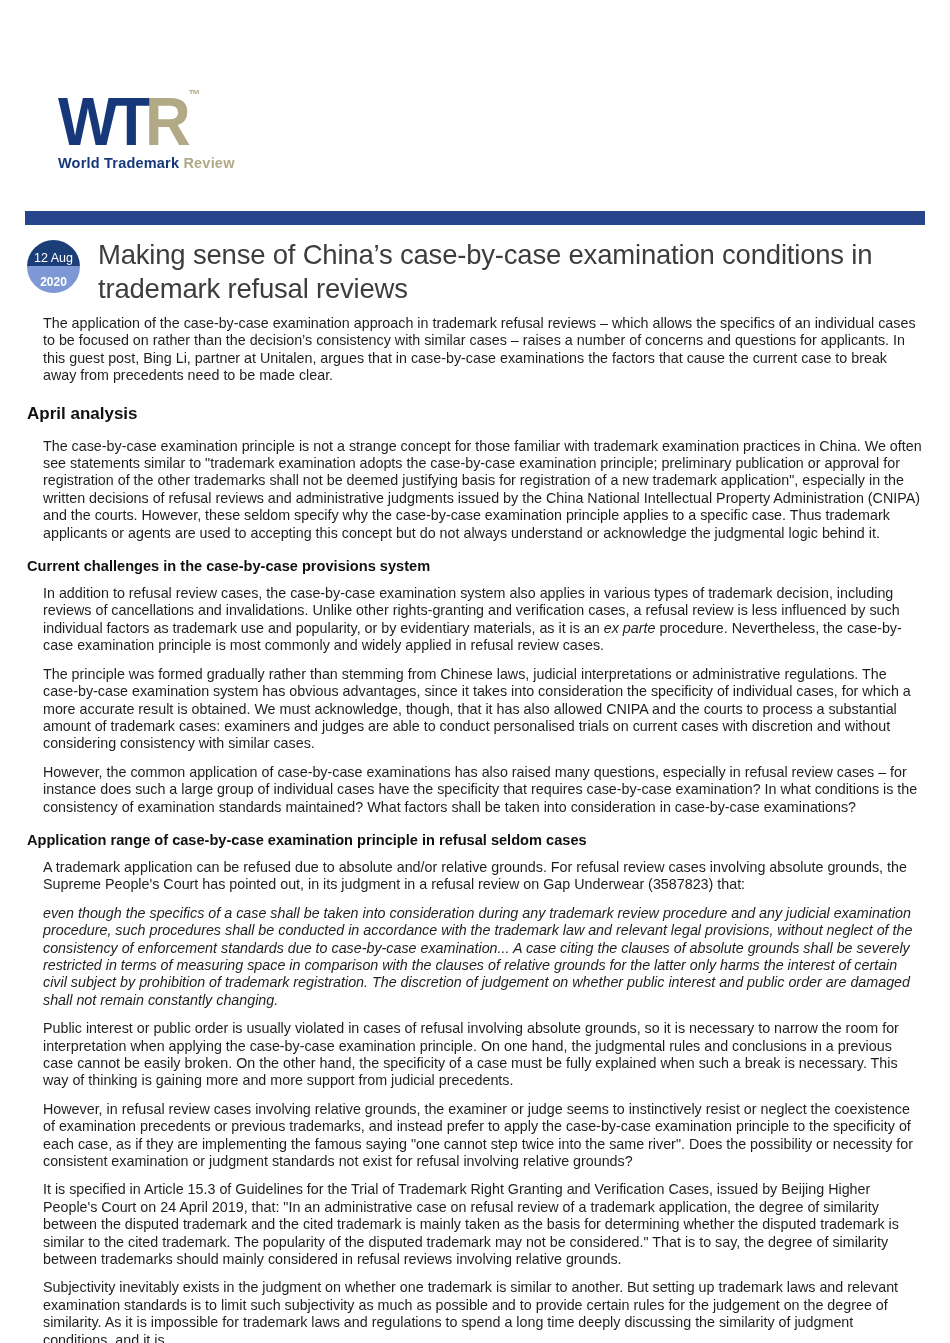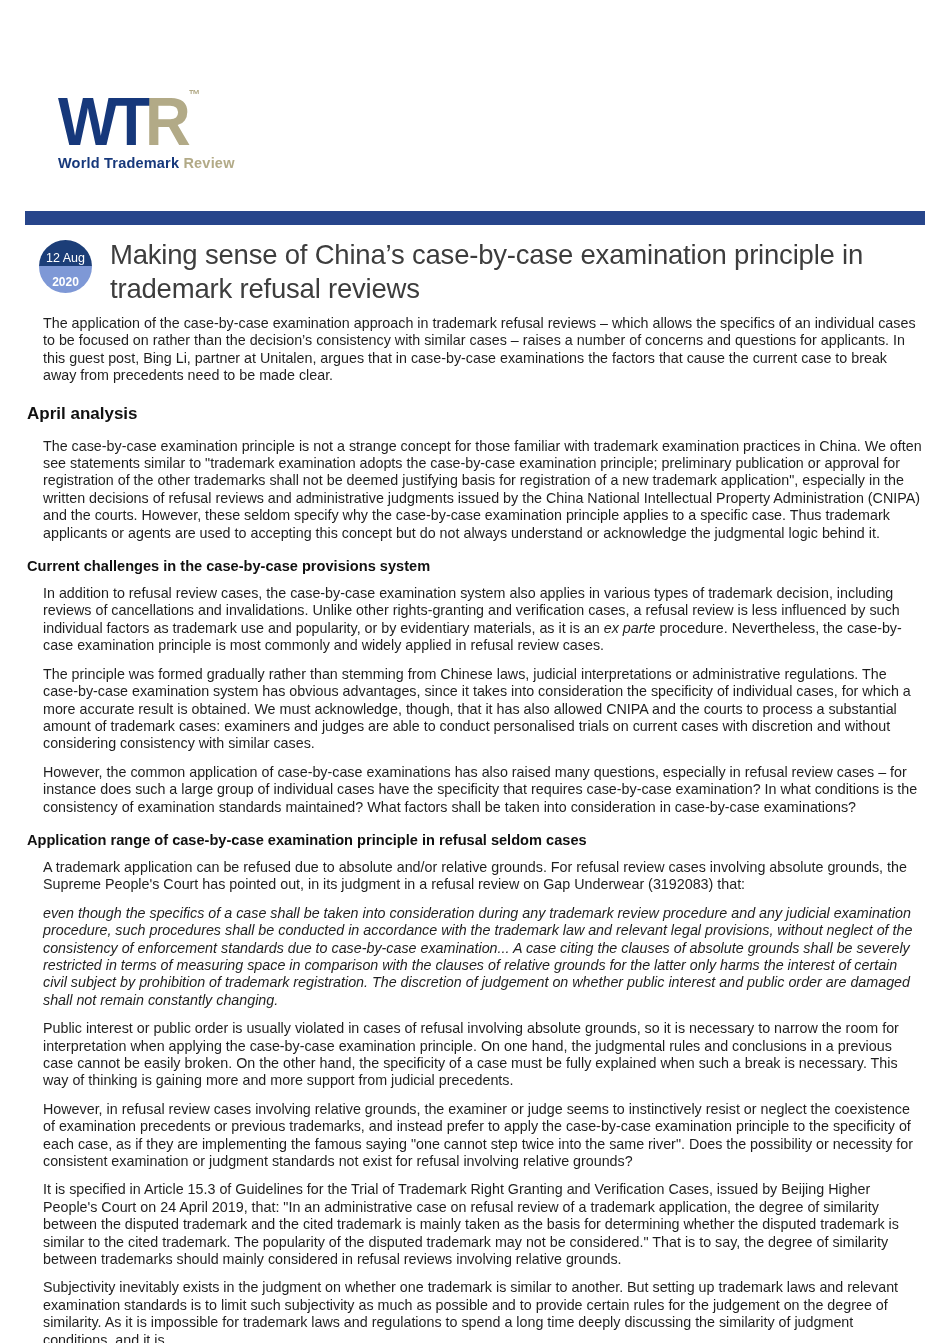--- a/index.html
+++ b/index.html
@@ -58,21 +58,21 @@
     position: absolute;
     left: 25px;
     top: 211px;
     width: 900px;
     height: 14px;
   }
 
   
   .title-row {
     position: absolute;
-    left: 39px;
+    left: 27px;
     top: 238px;
     width: 898px;
     display: flex;
     align-items: flex-start;
     gap: 18px;
   }
   .date-badge {
     flex: 0 0 auto;
     width: 53px;
     height: 53px;
@@ -148,41 +148,41 @@
     <div class="logo-tagline"><span class="navy">World Trademark</span> <span class="tan">Review</span></div>
   </div>
 
   <div class="top-bar" style="background: rgb(39, 69, 139);"></div>
 
   <div class="title-row">
     <div class="date-badge" style="background: linear-gradient(rgb(28, 62, 120) 0px, rgb(28, 62, 120) 50%, rgb(126, 152, 214) 50%, rgb(126, 152, 214) 100%);">
       <div class="date-top">12 Aug</div>
       <div class="date-bottom">2020</div>
     </div>
-    <h1 class="title">Making sense of China’s case-by-case examination principle in trademark refusal reviews</h1>
+    <h1 class="title">Making sense of China’s case-by-case examination conditions in trademark refusal reviews</h1>
   </div>
 
   <main class="content">
     <p>The application of the case-by-case examination approach in trademark refusal reviews – which allows the specifics of an individual cases to be focused on rather than the decision’s consistency with similar cases – raises a number of concerns and questions for applicants. In this guest post, Bing Li, partner at Unitalen, argues that in case-by-case examinations the factors that cause the current case to break away from precedents need to be made clear.</p>
 
     <h2>April analysis</h2>
 
     <p>The case-by-case examination principle is not a strange concept for those familiar with trademark examination practices in China. We often see statements similar to "trademark examination adopts the case-by-case examination principle; preliminary publication or approval for registration of the other trademarks shall not be deemed justifying basis for registration of a new trademark application", especially in the written decisions of refusal reviews and administrative judgments issued by the China National Intellectual Property Administration (CNIPA) and the courts. However, these seldom specify why the case-by-case examination principle applies to a specific case. Thus trademark applicants or agents are used to accepting this concept but do not always understand or acknowledge the judgmental logic behind it.</p>
 
     <h3>Current challenges in the case-by-case provisions system</h3>
 
     <p><span>In addition to  refusal review cases, the case-by-case examination system also applies in various types of trademark decision, including reviews of cancellations and invalidations. Unlike other rights-granting and verification cases, a refusal review is less influenced by such individual factors as trademark use and popularity, or by evidentiary materials, as it is an </span><em>ex parte</em><span> procedure. Nevertheless, the case-by-case examination principle is most commonly and widely applied in refusal review cases.</span></p>
 
     <p>The principle was formed gradually rather than stemming from Chinese laws, judicial interpretations or administrative regulations. The case-by-case examination system has obvious advantages, since it takes into consideration the specificity of individual cases, for which a more accurate result is obtained. We must acknowledge, though, that it has also allowed CNIPA and the courts to process a substantial amount of trademark cases: examiners and judges are able to conduct personalised trials on current cases with discretion and without considering consistency with similar cases.</p>
 
     <p>However, the common application of case-by-case examinations has also raised many questions, especially in refusal review cases – for instance does such a large group of individual cases have the specificity that requires case-by-case examination? In what conditions is the consistency of examination standards maintained? What factors shall be taken into consideration in case-by-case examinations?</p>
 
     <h3>Application range of case-by-case examination principle in refusal seldom cases</h3>
 
-    <p>A trademark application can be refused due to absolute and/or relative grounds. For refusal review cases involving absolute grounds, the Supreme People's Court has pointed out, in its judgment in a refusal review on Gap Underwear (3192083) that:</p>
+    <p>A trademark application can be refused due to absolute and/or relative grounds. For refusal review cases involving absolute grounds, the Supreme People's Court has pointed out, in its judgment in a refusal review on Gap Underwear (3587823) that:</p>
 
     <p class="quote">even though the specifics of a case shall be taken into consideration during any trademark review procedure and any judicial examination procedure, such procedures shall be conducted in accordance with the trademark law and relevant legal provisions, without neglect of the consistency of enforcement standards due to case-by-case examination... A case citing the clauses of absolute grounds shall be severely restricted in terms of measuring space in comparison with the clauses of relative grounds for the latter only harms the interest of certain civil subject by prohibition of trademark registration. The discretion of judgement on whether public interest and public order are damaged shall not remain constantly changing.</p>
 
     <p>Public interest or public order is usually violated in cases of refusal involving absolute grounds, so it is necessary to narrow the room for interpretation when applying the case-by-case examination principle. On one hand, the judgmental rules and conclusions in a previous case cannot be easily broken. On the other hand, the specificity of a case must be fully explained when such a break is necessary. This way of thinking is gaining more and more support from judicial precedents.</p>
 
     <p>However, in refusal review cases involving relative grounds, the examiner or judge seems to instinctively resist or neglect the coexistence of examination precedents or previous trademarks, and instead prefer to apply the case-by-case examination principle to the specificity of each case, as if they are implementing the famous saying "one cannot step twice into the same river". Does the possibility or necessity for consistent examination or judgment standards not exist for refusal involving relative grounds?</p>
 
     <p>It is specified in Article 15.3 of Guidelines for the Trial of Trademark Right Granting and Verification Cases, issued by Beijing Higher People's Court on 24 April 2019, that: "In an administrative case on refusal review of a trademark application, the degree of similarity between the disputed trademark and the cited trademark is mainly taken as the basis for determining whether the disputed trademark is similar to the cited trademark. The popularity of the disputed trademark may not be considered." That is to say, the degree of similarity between trademarks should mainly considered in refusal reviews involving relative grounds.</p>
 
     <p>Subjectivity inevitably exists in the judgment on whether one trademark is similar to another. But setting up trademark laws and relevant examination standards is to limit such subjectivity as much as possible and to provide certain rules for the judgement on the degree of similarity. As it is impossible for trademark laws and regulations to spend a long time deeply discussing the similarity of judgment conditions, and it is</p>

